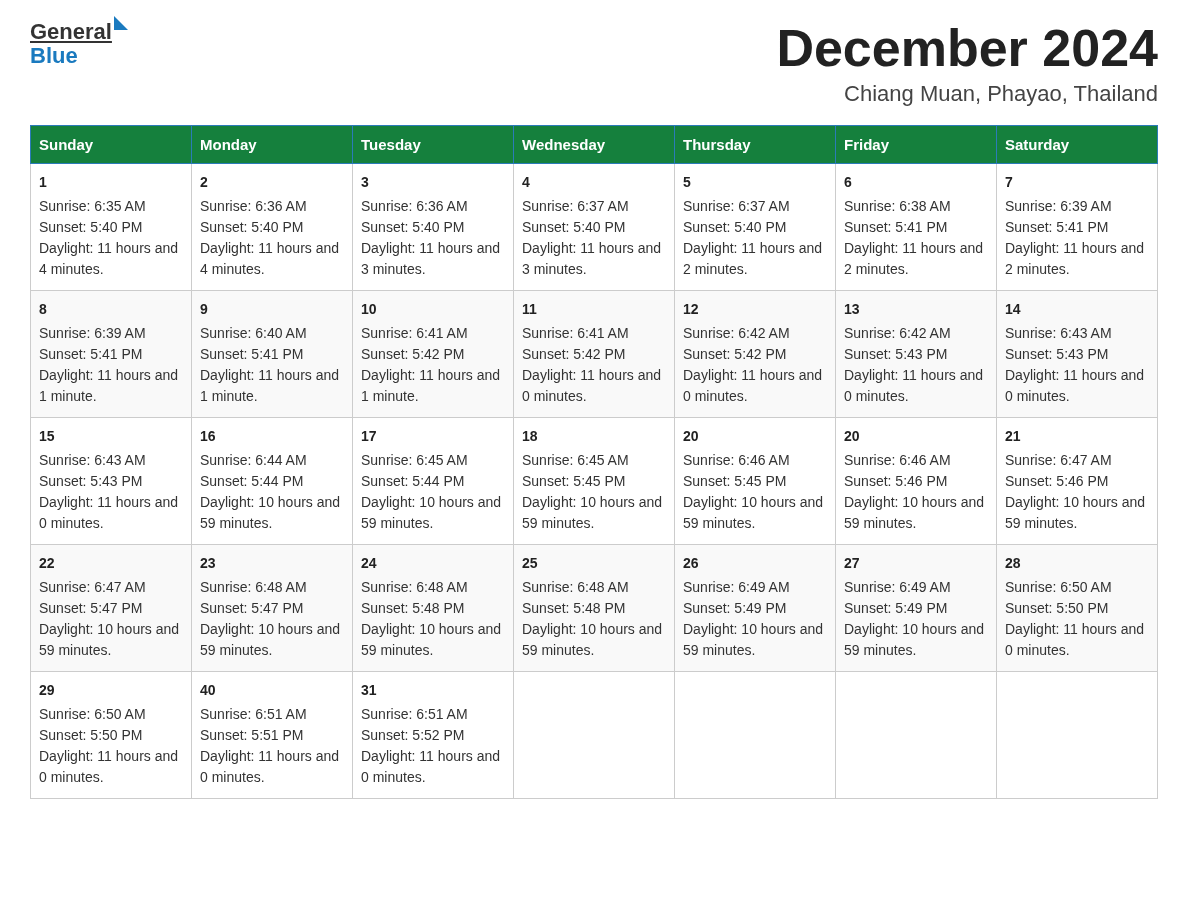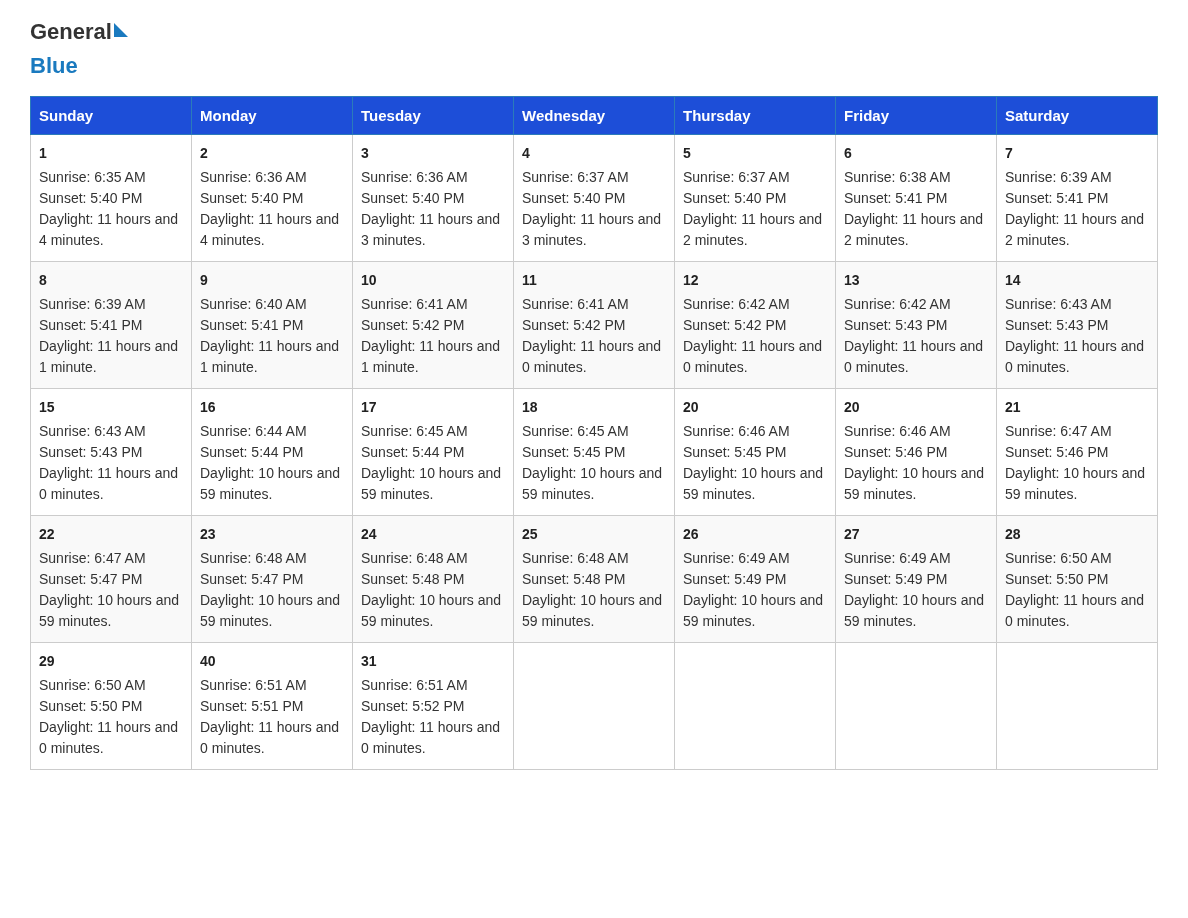--- a/index.html
+++ b/index.html
@@ -55,21 +55,21 @@
       font-size: 22px;
       color: #444;
       margin-top: 4px;
     }
     table {
       width: 100%;
       border-collapse: collapse;
       table-layout: fixed;
     }
     thead tr th {
-      background-color: #1d4ed8;
+      background-color: #15803d;
       color: #fff;
       font-size: 15px;
       font-weight: bold;
       padding: 10px 8px;
       text-align: left;
       border: 1px solid #2b7bb9;
     }
     tbody tr td {
       vertical-align: top;
       padding: 8px 8px 10px 8px;
@@ -98,30 +98,32 @@
     .empty-cell {
       background: #fff !important;
     }
   </style>
 </head>
 <body>
 
 <div class="header">
   <div class="logo">
     <div>
-      <div style="display:flex; align-items:center;">
+      <div style="display:flex; align-items:flex-start;text-decoration:underline;">
         <span class="logo-text">General</span>
         <span class="logo-triangle"></span>
       </div>
-      <div style="margin-left:0px; margin-top:10px;">
+      <div style="margin-left:0px; margin-top:0px;">
         <span class="logo-text logo-blue">Blue</span>
       </div>
     </div>
   </div>
   <div class="title-block">
+    <div class="month-title">December 2024</div>
+    <div class="subtitle">Chiang Muan, Phayao, Thailand</div>
   </div>
 </div>
 
 <table>
   <thead>
     <tr>
       <th>Sunday</th>
       <th>Monday</th>
       <th>Tuesday</th>
       <th>Wednesday</th>

